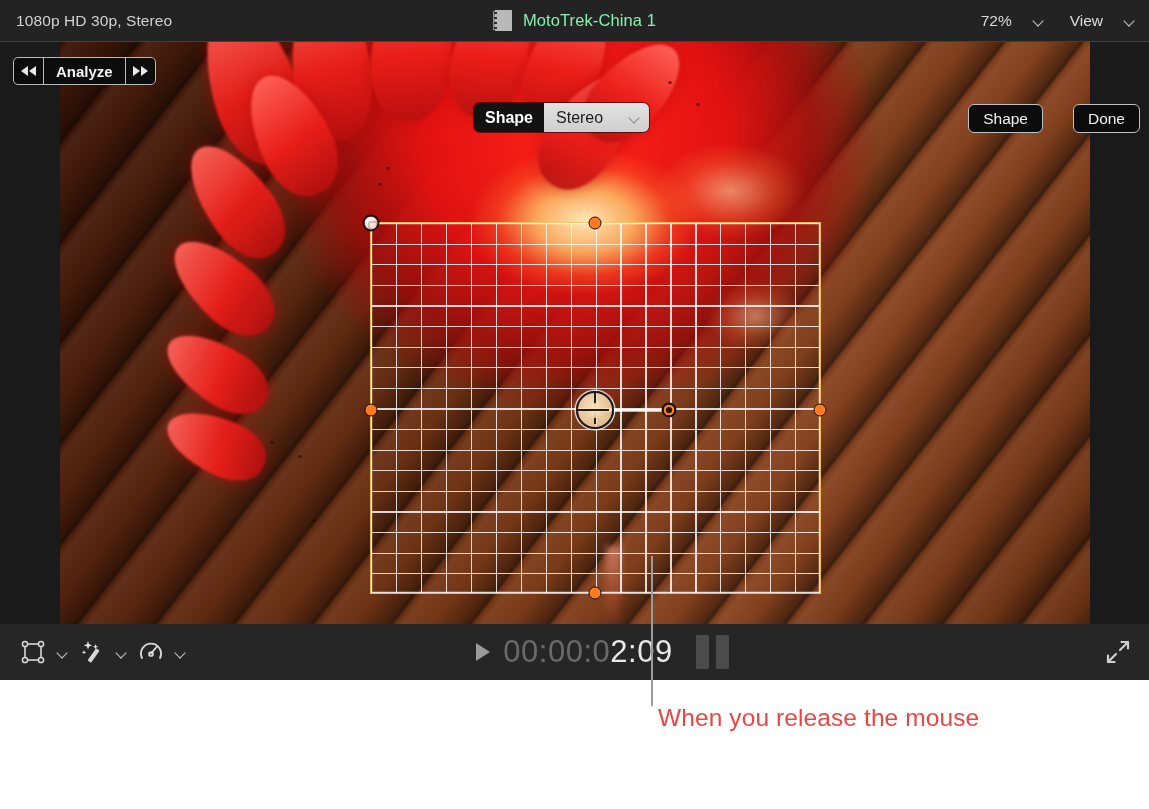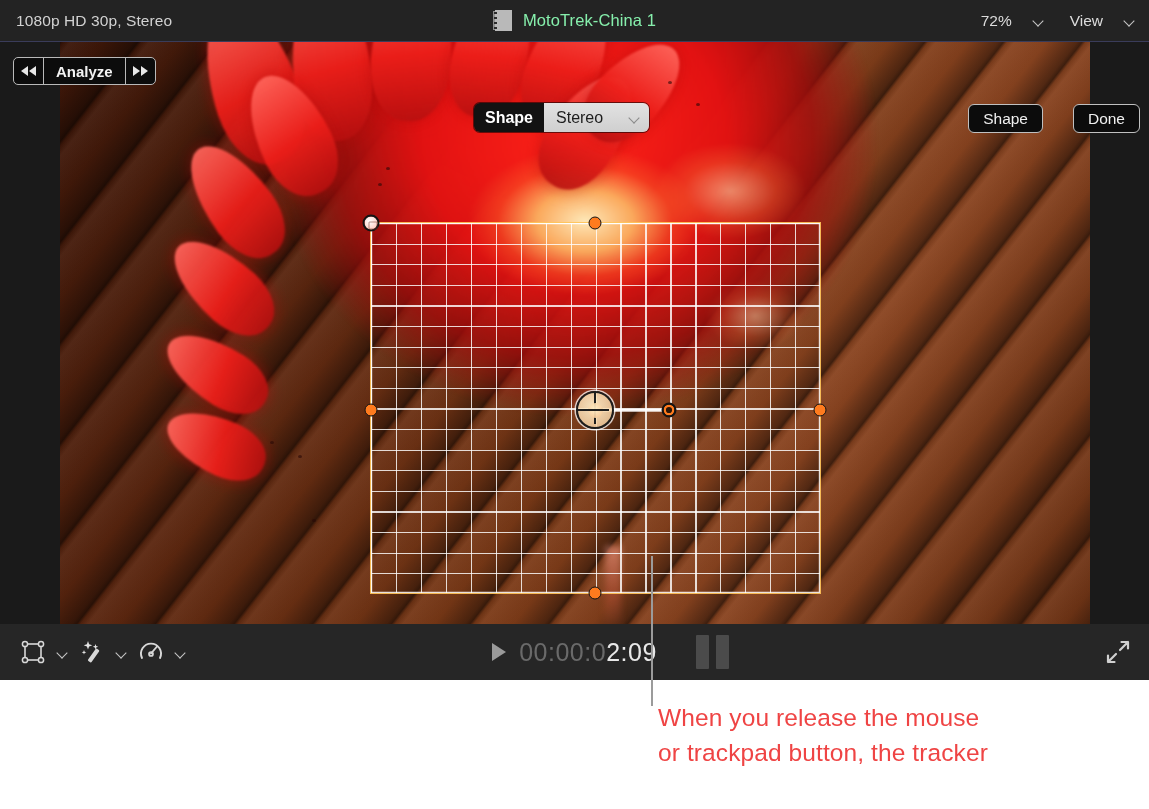--- a/index.html
+++ b/index.html
@@ -119,21 +119,21 @@
 
   
   .transport{position:absolute;left:0;top:624px;width:1149px;height:56px;background:#262626;}
   .tleft{position:absolute;left:18px;top:0;height:56px;display:flex;align-items:center;gap:9px;}
   .ticon{display:flex;align-items:center;justify-content:center;width:30px;height:30px;}
   .tc{position:absolute;left:0;top:0;width:1149px;height:56px;display:flex;align-items:center;
       justify-content:center;gap:13px;pointer-events:none;}
   .tc>*{pointer-events:auto;}
   .play{width:0;height:0;border-top:9px solid transparent;border-bottom:9px solid transparent;
       border-left:14px solid #9a9a9a;}
-  .timecode{font-size:25px;letter-spacing:.5px;color:#e8e8e8;font-family:"Liberation Sans",sans-serif;}
+  .timecode{font-size:31px;letter-spacing:.5px;color:#e8e8e8;font-family:"Liberation Sans",sans-serif;}
   .timecode .dim{color:#6a6a6a;}
   .pause{position:absolute;right:420px;top:0;height:56px;display:flex;align-items:center;gap:7px;}
   .pause span{width:13px;height:34px;background:#4b4b4b;border-radius:1px;}
   .expand{position:absolute;right:16px;top:0;height:56px;display:flex;align-items:center;}
 
   
   .callout-line{position:absolute;left:651px;top:556px;width:2px;height:150px;background:#9b9b9b;z-index:35;}
   .callout-text{position:absolute;left:658px;top:700px;width:470px;color:#ef4444;
       font-size:24.5px;line-height:35px;letter-spacing:.1px;}
   .callout-text div{white-space:nowrap;}
@@ -299,16 +299,15 @@
           <path d="M17 13 L25 5 M25 5 L18.5 5 M25 5 L25 11.5" fill="none" stroke="#d0d0d0" stroke-width="2.2" stroke-linecap="round" stroke-linejoin="round"></path>
           <path d="M13 17 L5 25 M5 25 L11.5 25 M5 25 L5 18.5" fill="none" stroke="#d0d0d0" stroke-width="2.2" stroke-linecap="round" stroke-linejoin="round"></path>
         </svg>
       </div>
     </div>
   </div>
 
   <div class="callout-line"></div>
   <div class="callout-text">
     <div>When you release the mouse</div>
-    <div>or trackpad button, the tracker</div>
   </div>
 
 </div>
 
 </body></html>

